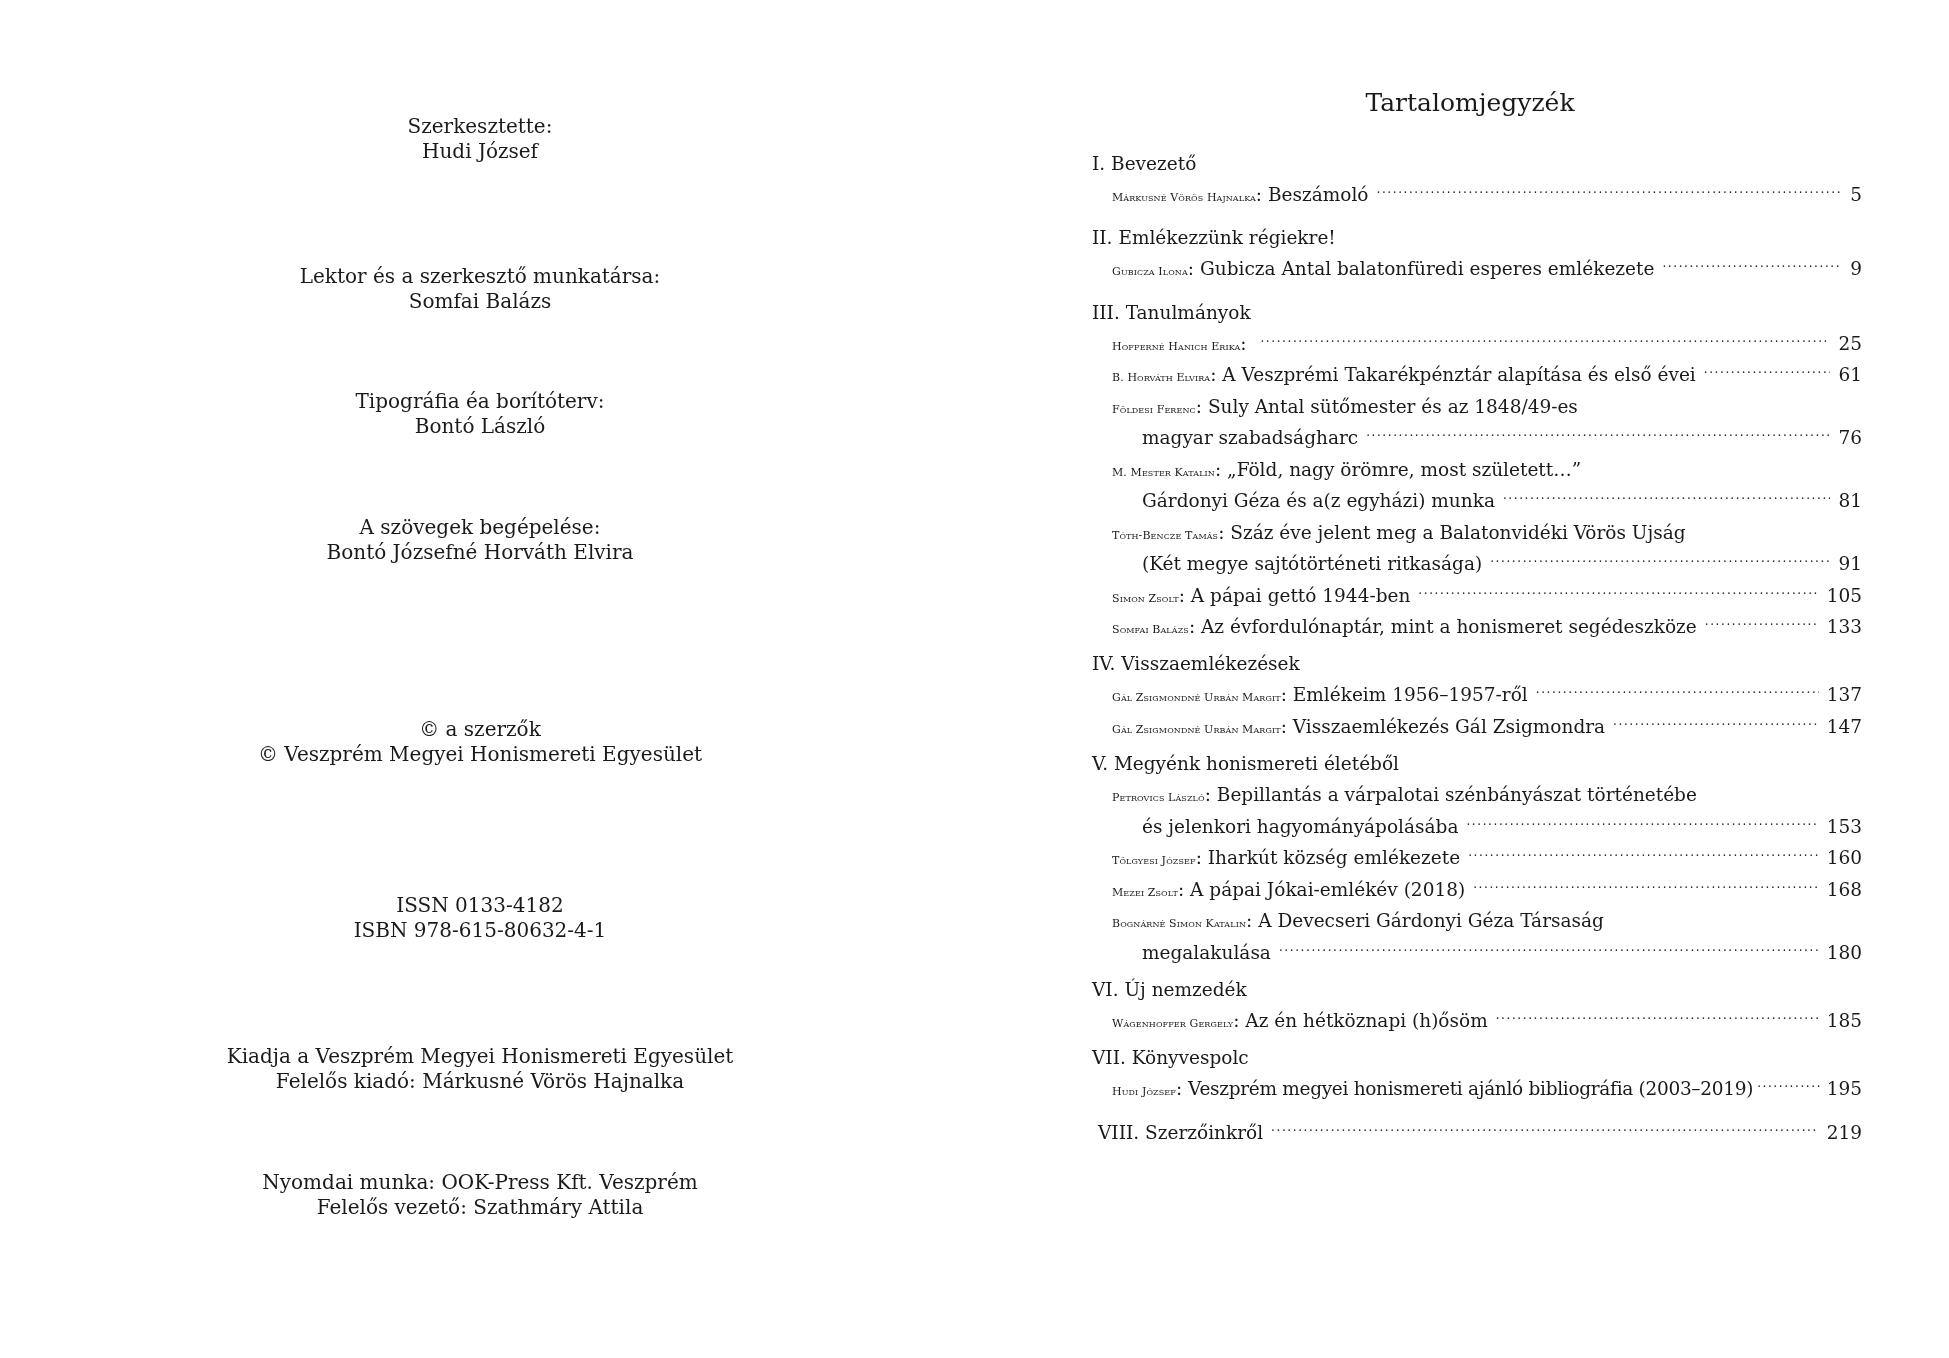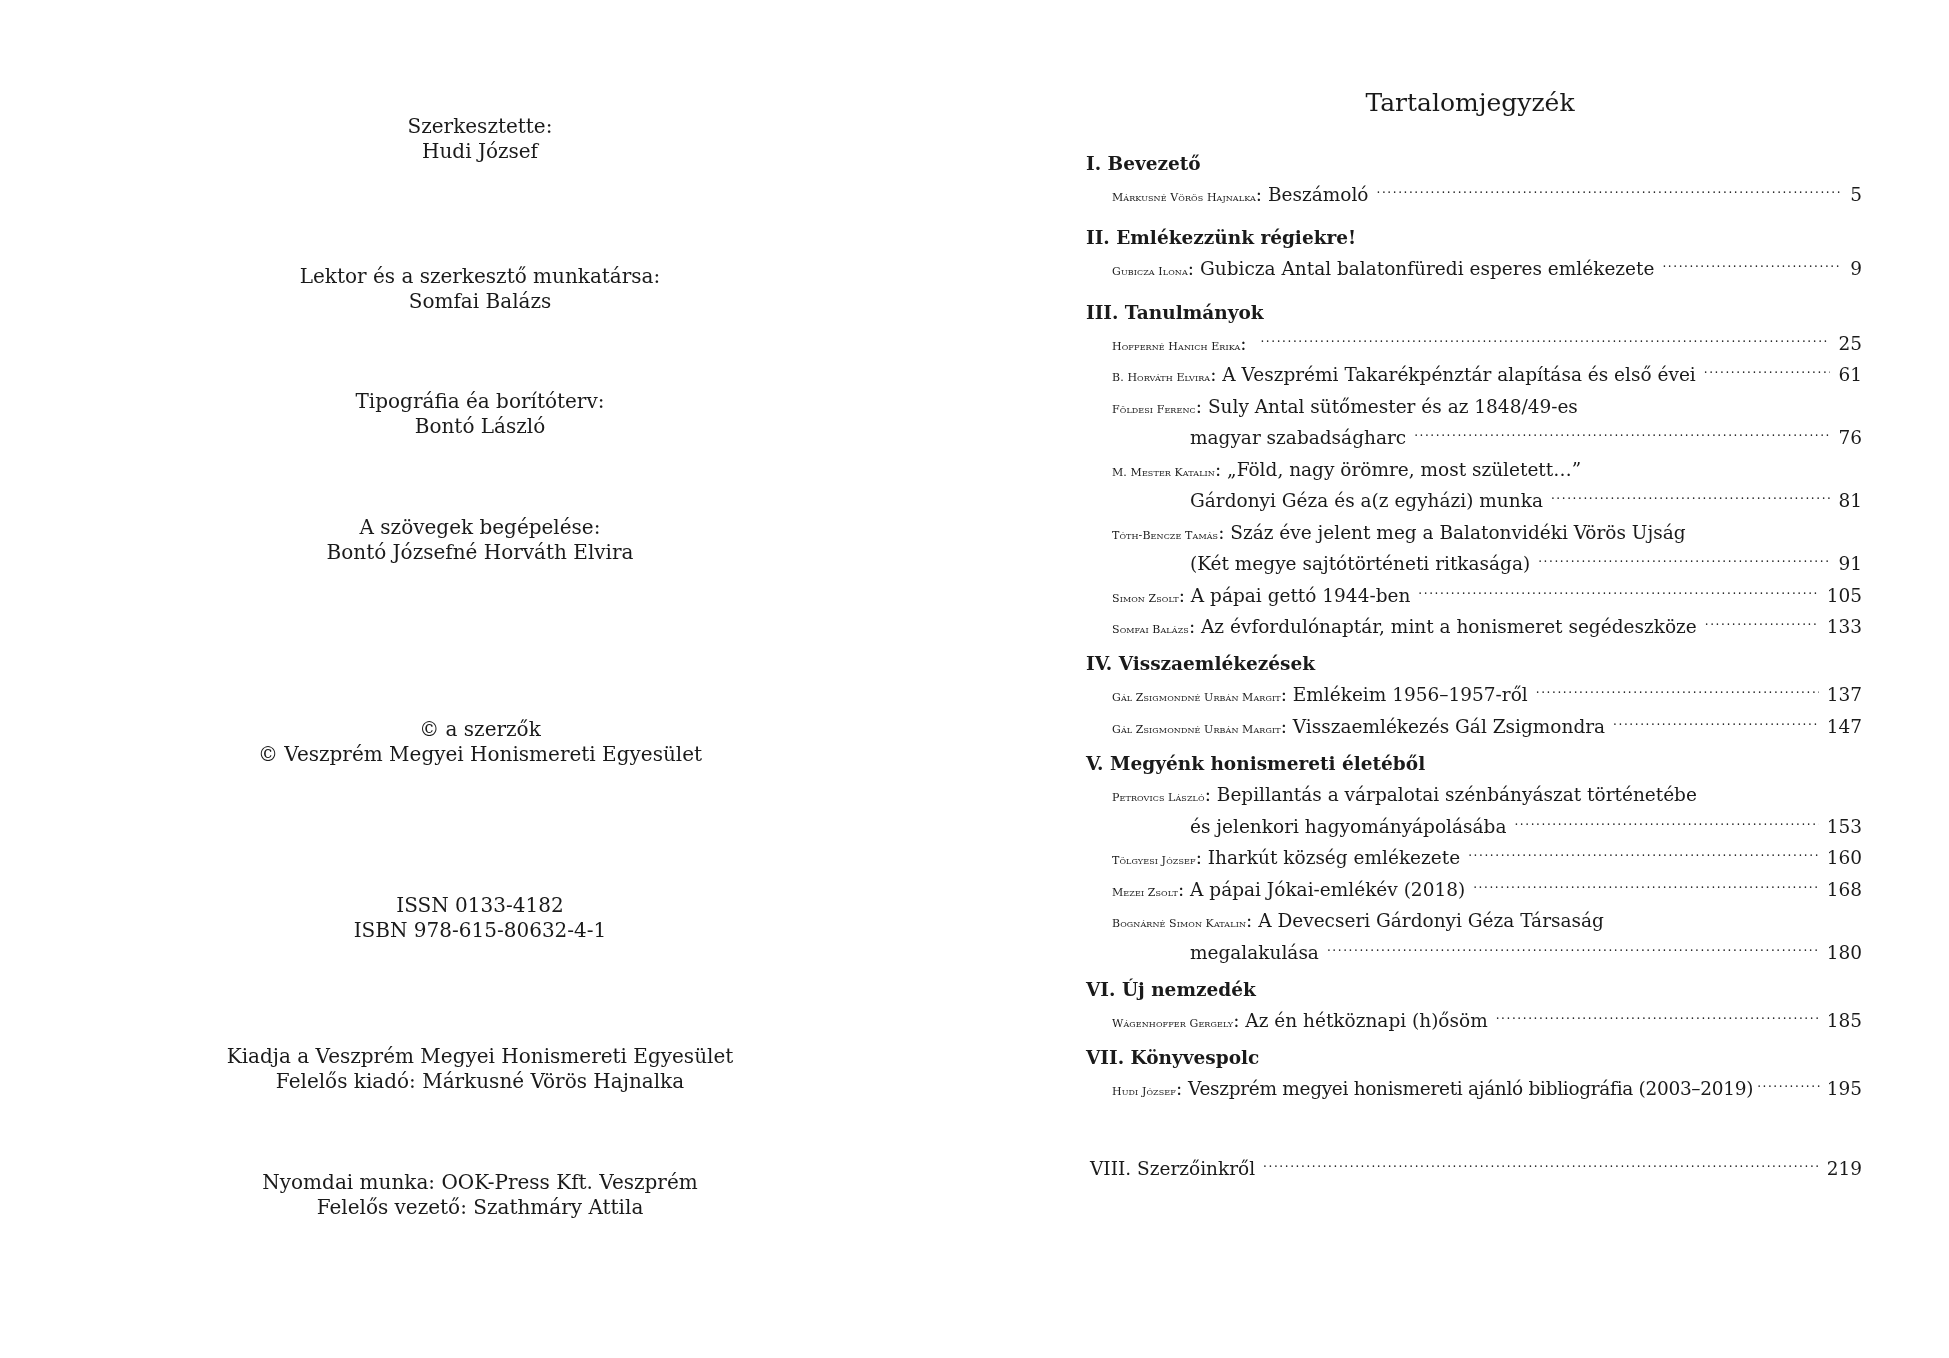--- a/index.html
+++ b/index.html
@@ -10,25 +10,25 @@
 
   
   .imp-block { position:absolute; left:0; width:960px; text-align:center;
                font-size:20px; line-height:25px; }
   .imp-block div { white-space:nowrap; }
 
   
   .toc-title { position:absolute; left:1080px; width:780px; top:88px; text-align:center;
                font-size:25px; line-height:30px; }
   .toc { position:absolute; left:1082px; top:0; width:780px; font-size:18.5px; }
-  .sec { position:absolute; left:4px; white-space:nowrap; line-height:30px;font-weight:bold; }
+  .sec { position:absolute; left:10px; white-space:nowrap; line-height:30px; }
   .entry { position:absolute; left:30px; right:0; display:flex; align-items:baseline;
            line-height:30px; white-space:nowrap; }
-  .entry.cont { left:60px;margin-left:48px; }
-  .entry.sec-entry { left:8px;margin-top:36px; }
+  .entry.cont { left:60px; }
+  .entry.sec-entry { left:16px; }
   .author { font-variant:small-caps; font-size:11px; letter-spacing:0.1px; }
   .title-text { }
   .leader { flex:1; overflow:hidden; margin:0 8px; position:relative; height:1em; }
   .leader::before { content:"..............................................................................................................................................................................................................................................";
                     position:absolute; left:0; bottom:-3px; letter-spacing:1.6px; font-size:12px; white-space:nowrap; color:#222; }
   .page-num { min-width:10px; text-align:right; }
   .line-only { position:absolute; left:30px; white-space:nowrap; line-height:30px; }
 </style>
 </head>
 <body>

